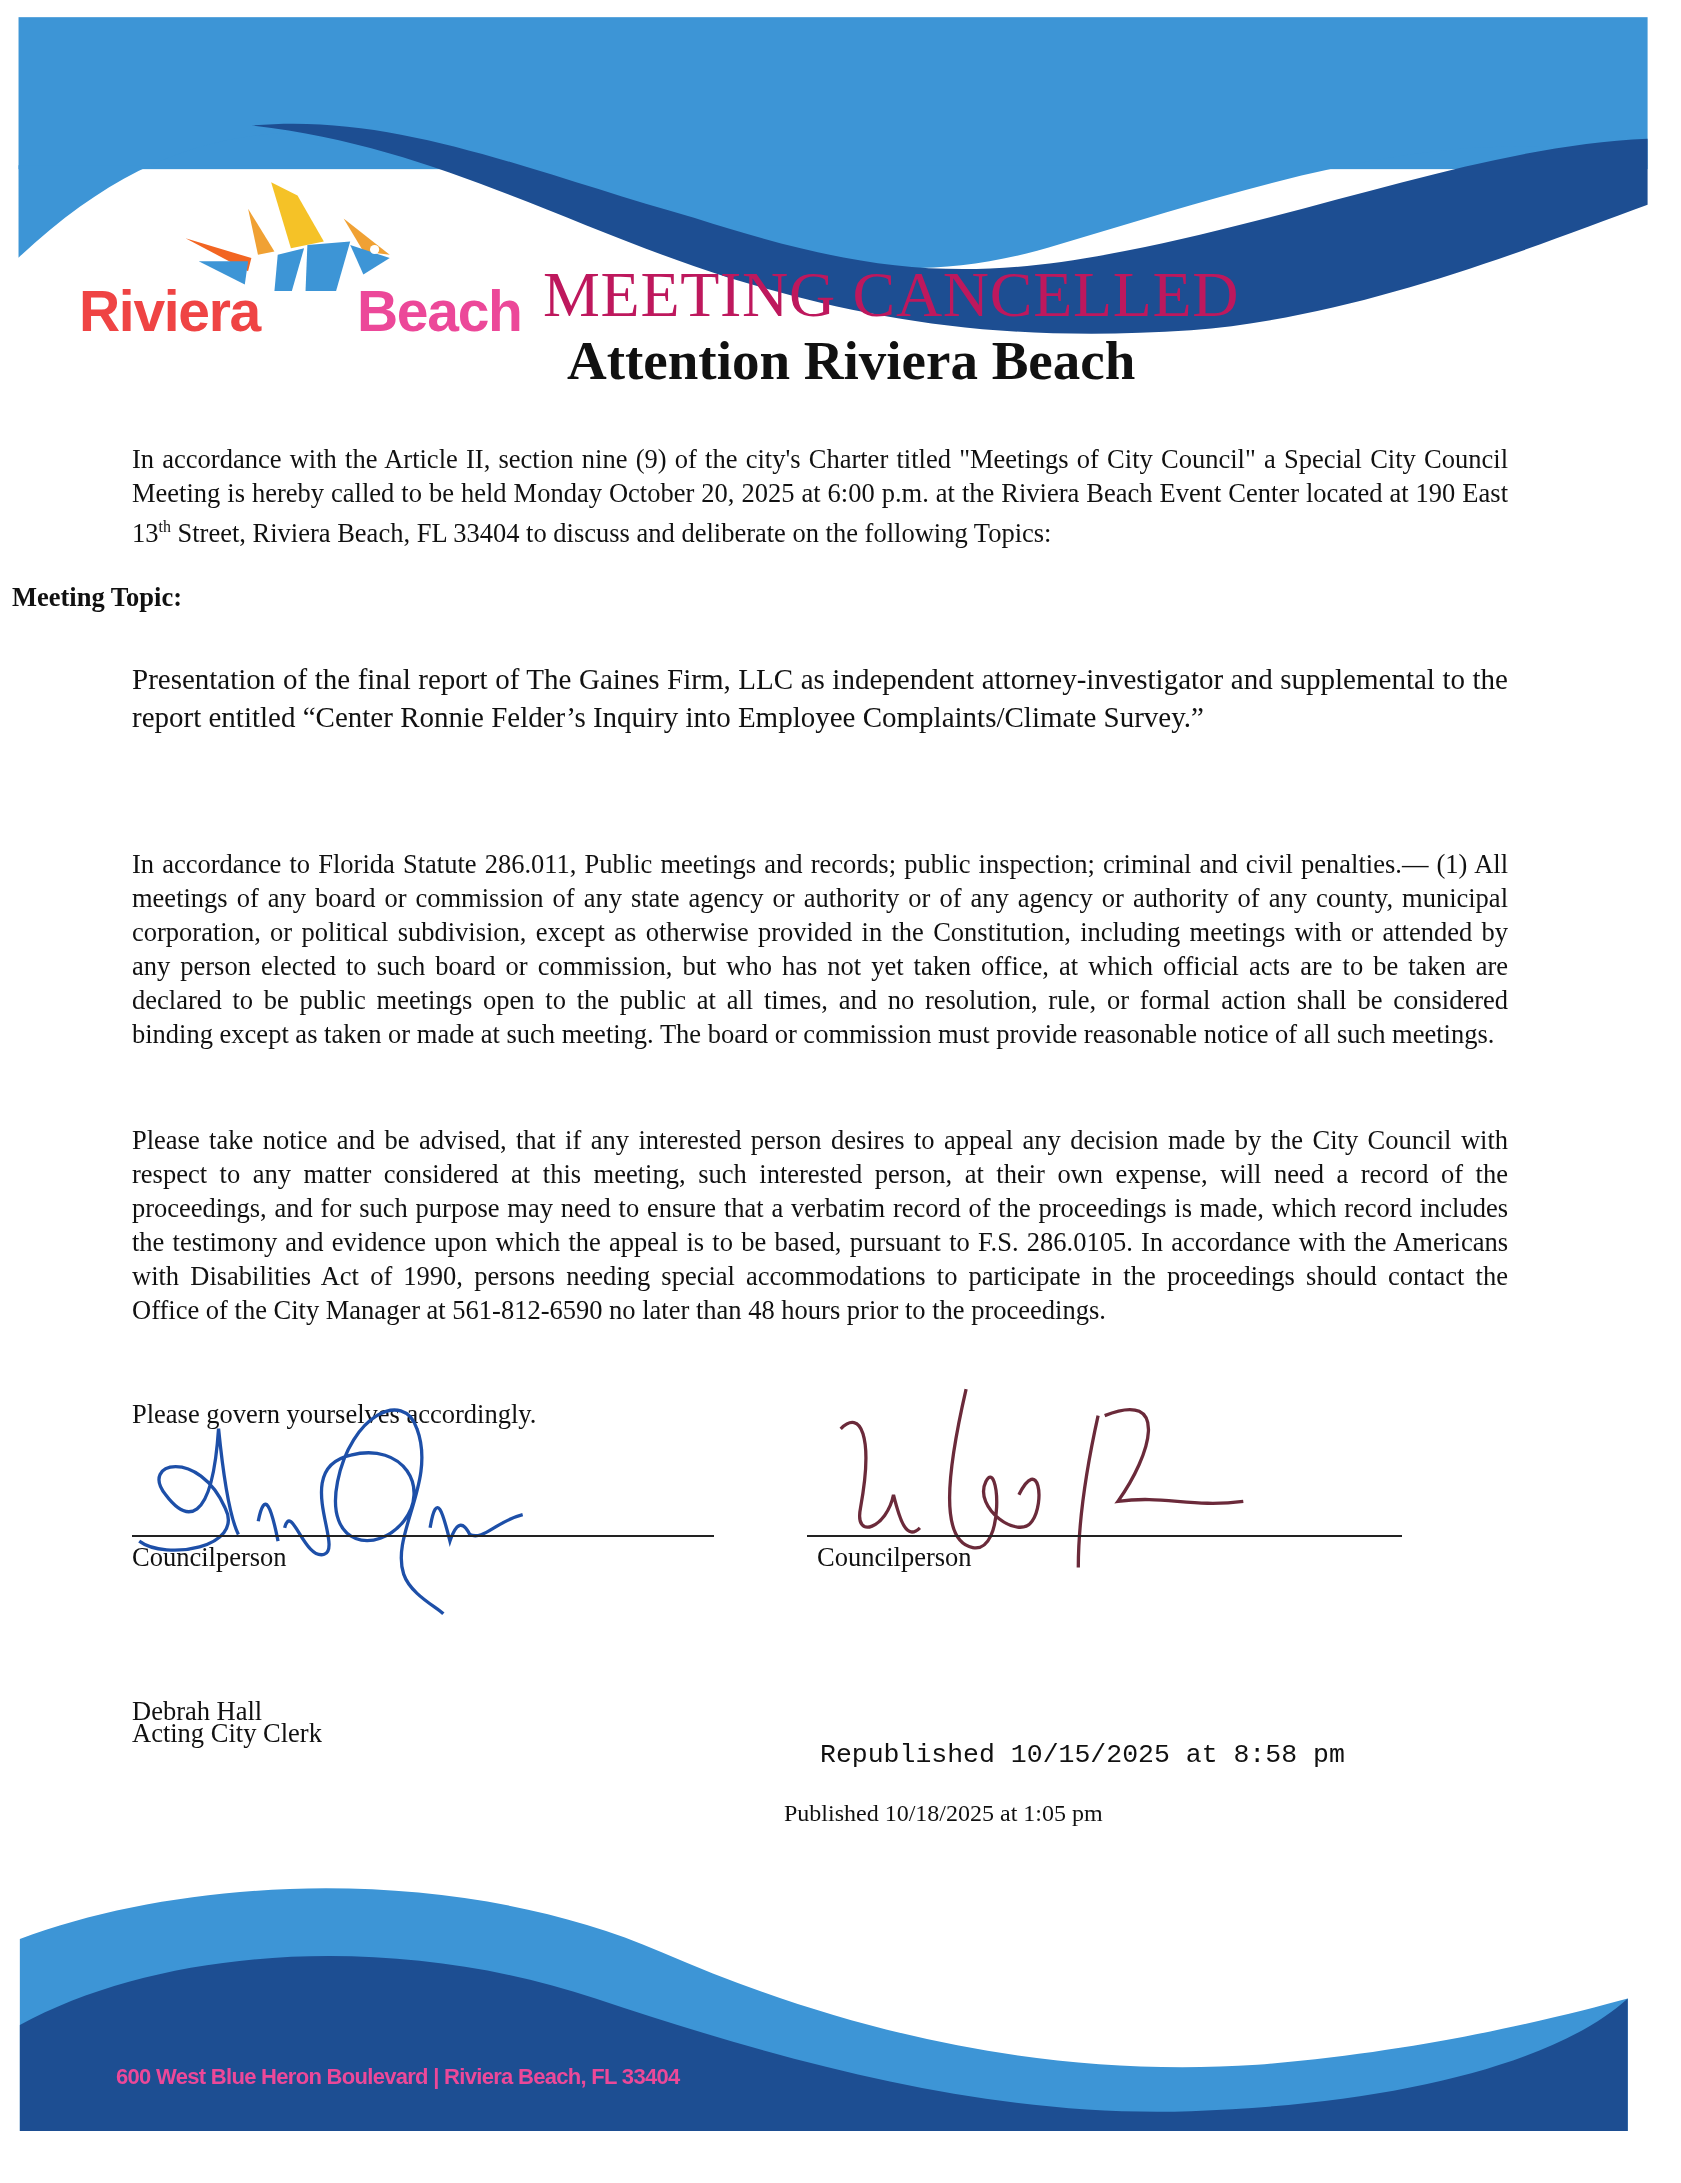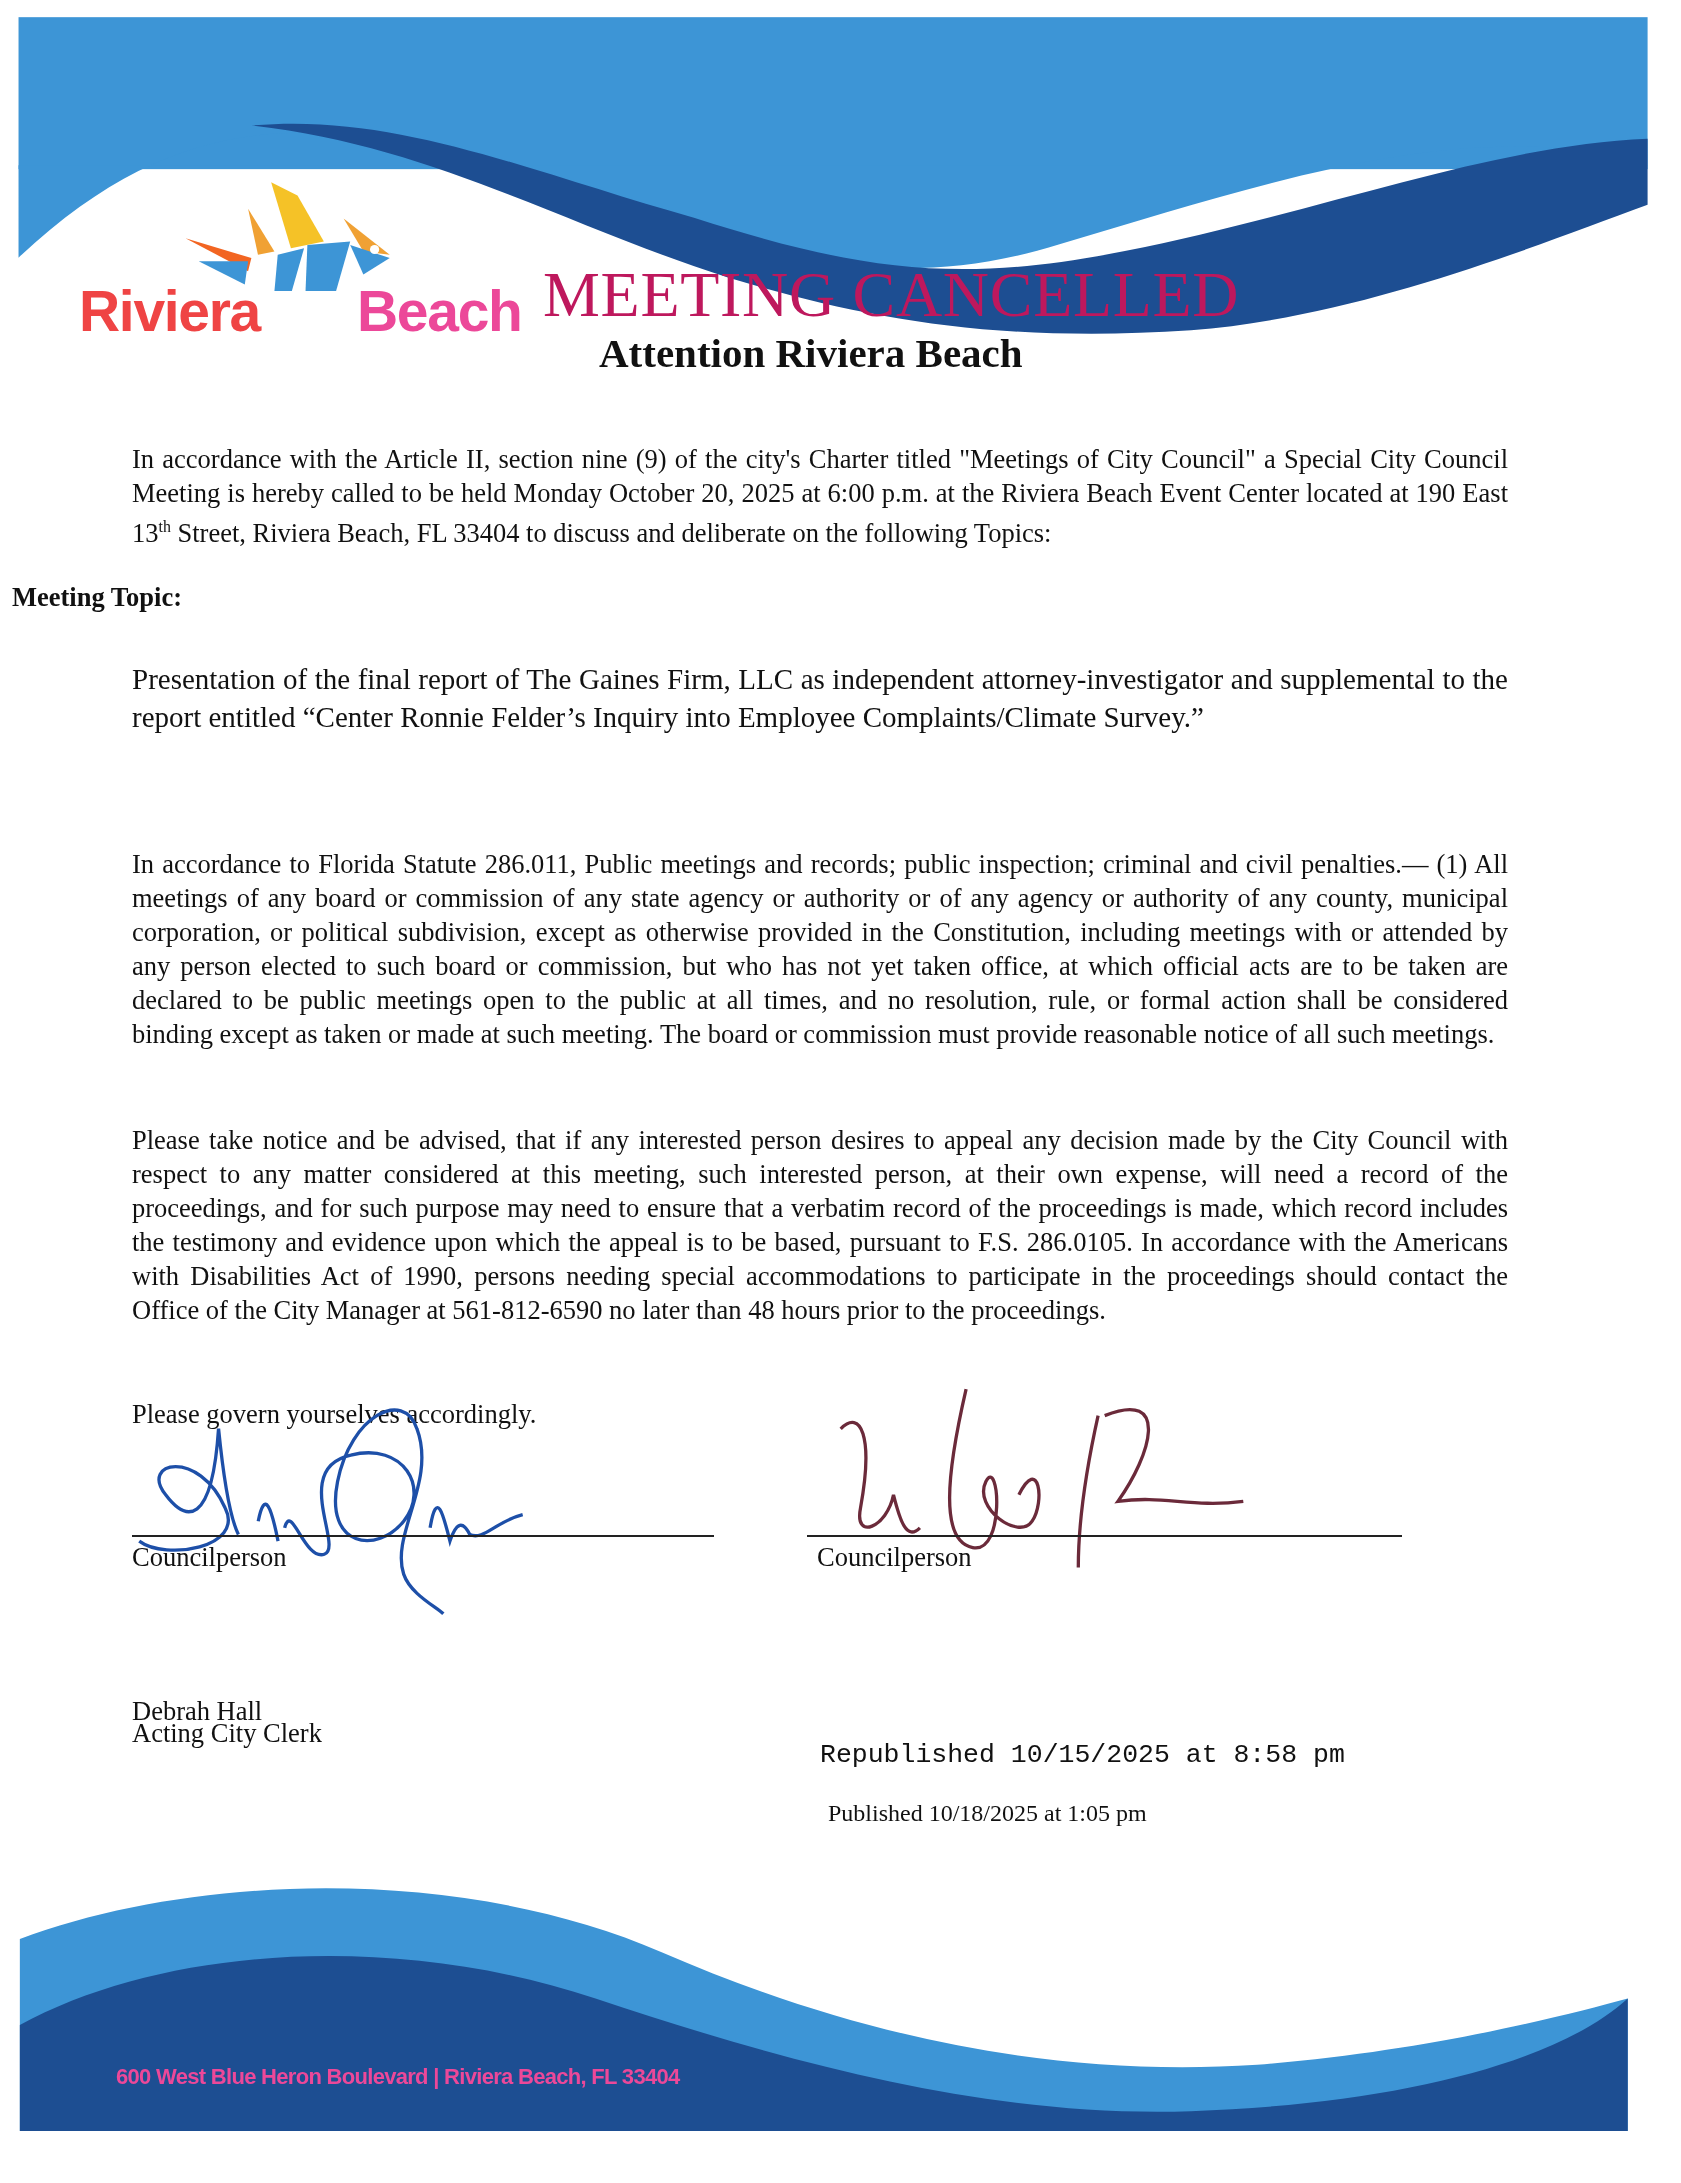--- a/index.html
+++ b/index.html
@@ -7,21 +7,21 @@
          font-family: "Liberation Serif", serif; color: #111; }
   .abs { position: absolute; }
   #header-band { left: 0; top: 0; width: 1682px; height: 370px; }
   #footer-band { left: 0; top: 1866px; width: 1682px; height: 318px; }
   #logo { left: 79px; top: 179px; width: 437px; height: 165px; }
   .logo-word { position: absolute; top: 99px; font-family: "Liberation Sans", sans-serif;
                font-weight: bold; font-size: 57px; letter-spacing: -1.3px; }
   #logo-riviera { left: 0px; color: #ef4444; }
   #logo-beach { left: 278px; color: #ec4899; }
   #title { left: 543px; top: 258px; font-size: 64px; color: #be185d; letter-spacing: 0.7px; }
-  #subtitle { left: 599px; top: 329px; font-size: 41px; font-weight: bold; }
+  #subtitle { left: 567px; top: 329px; font-size: 55px; font-weight: bold; }
   .para { position: absolute; left: 132px; width: 1376px; font-size: 26.5px; line-height: 34px; text-align: justify; }
   #p1 { top: 442px; }
   #topic-label { left: 12px; width: 1682px; text-align: left; top: 582px; font-size: 26.5px; font-weight: bold; }
   #p2 { top: 660px; font-size: 29px; line-height: 38px; }
   #p3 { top: 847px; }
   #p4 { top: 1123px; }
   #closing { left: 132px; top: 1399px; font-size: 26.5px; }
   .sig-line { position: absolute; height: 2px; background: #222; }
   #sig-line-1 { left: 132px; top: 1535px; width: 582px; }
   #sig-line-2 { left: 807px; top: 1535px; width: 595px; }
@@ -83,20 +83,20 @@
 <svg class="abs" style="left:820px;top:1376px;width:543px;height:198px" viewBox="0 0 820 300">
   <path d="M 30 80 C 60 50, 80 90, 60 200 C 50 250, 100 230, 110 180 C 120 220, 130 250, 150 230 M 220 20 C 190 150, 180 250, 230 260 C 280 270, 270 120, 250 160 C 230 200, 300 250, 320 220 C 340 190, 330 120, 300 180 M 420 60 C 400 150, 390 220, 390 290 M 430 60 C 530 20, 500 120, 450 190 C 520 180, 560 200, 640 190" fill="none" stroke="#6b2a3a" stroke-width="5"></path>
 </svg>
 <div id="sig-line-2" class="sig-line"></div>
 <div id="sig-label-2" class="sig-label">Councilperson</div>
 
 <div id="clerk-name" class="abs">Debrah Hall</div>
 <div id="clerk-title" class="abs">Acting City Clerk</div>
 
 <div id="republished" class="abs">Republished 10/15/2025 at 8:58 pm</div>
-<div id="published" class="abs" style="left:828px;top:1800px;font-size:24px;">Published 10/18/2025 at 1:05 pm</div>
+<div id="published" class="abs" style="left:784px;top:1800px;font-size:24px;">Published 10/18/2025 at 1:05 pm</div>
 
 <svg id="footer-band" class="abs" viewBox="0 0 2542 480" preserveAspectRatio="none">
   <path d="M 30 110 C 300 10, 700 0, 1000 130 C 1300 260, 1600 320, 1900 300 C 2150 280, 2350 230, 2460 200 L 2460 400 L 30 400 Z" fill="#3d95d6"></path>
   <path d="M 30 240 C 250 120, 600 100, 900 200 C 1200 300, 1500 380, 1800 370 C 2100 360, 2350 300, 2460 200 L 2460 400 L 30 400 Z" fill="#1d4e92"></path>
 </svg>
 <div id="footer-address" class="abs">600 West Blue Heron Boulevard | Riviera Beach, FL 33404</div>
 
 
 </body></html>

